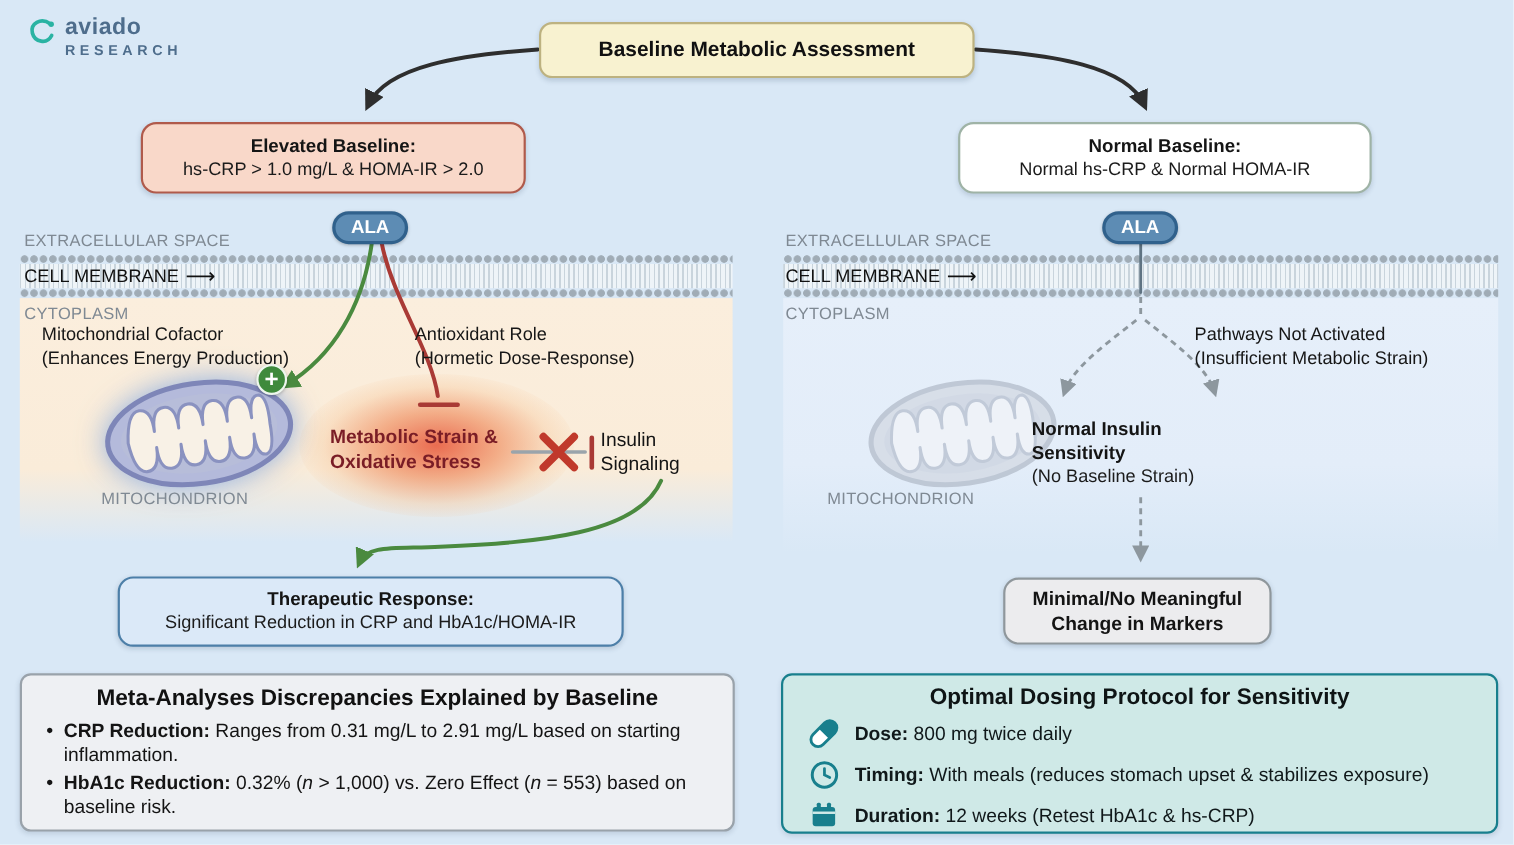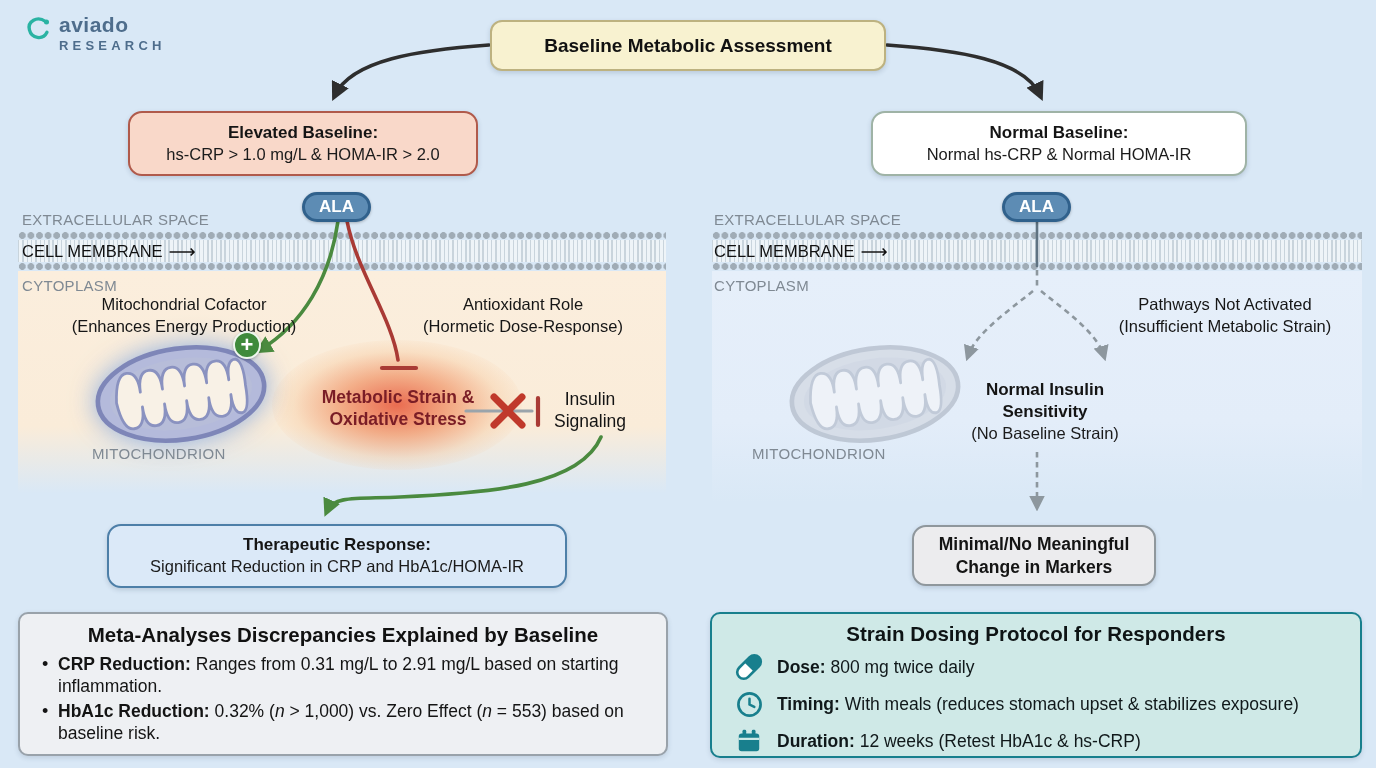--- a/index.html
+++ b/index.html
@@ -1,21 +1,21 @@
 <!DOCTYPE html>
 <html><head>
 <meta charset="utf-8">
 <style>
   * { margin:0; padding:0; box-sizing:border-box; }
   html,body { width:100%; height:100%; }
   body { font-family:"Liberation Sans", sans-serif; }
   #stage { position:relative; width:1376px; height:768px; background:#d9e8f6; overflow:hidden; }
 
   .abs { position:absolute; }
-  .centered { text-align:center; }
+  .centered { }
 
   
   .logo { left:24px; top:14px; display:flex; align-items:flex-start; gap:5px; }
   .logo-text .brand { font-size:21px; font-weight:700; color:#4e6d8c; letter-spacing:.5px; line-height:1; }
   .logo-text .sub { font-size:13px; font-weight:700; color:#4e6d8c; letter-spacing:4.2px; margin-top:3px; }
 
   
   .node { border-radius:14px; box-shadow:0 2px 5px rgba(40,60,90,.18); display:flex; flex-direction:column; justify-content:center; text-align:center; }
   .node .l1 { font-weight:700; font-size:17px; color:#151515; line-height:1.3; }
   .node .l2 { font-size:16.5px; color:#1b1b1b; line-height:1.3; }
@@ -237,21 +237,21 @@
     <div class="l2b">Change in Markers</div>
   </div>
 
   <div class="abs panel meta-panel">
     <div class="ptitle">Meta-Analyses Discrepancies Explained by Baseline</div>
     <div class="bullet"><span style="font-weight: 700;">CRP Reduction:</span><span> Ranges from 0.31 mg/L to 2.91 mg/L based on starting inflammation.</span></div>
     <div class="bullet"><span style="font-weight: 700;">HbA1c Reduction:</span><span> 0.32% (</span><span style="font-style: italic;">n</span><span> &gt; 1,000) vs. Zero Effect (</span><span style="font-style: italic;">n</span><span> = 553) based on baseline risk.</span></div>
   </div>
 
   <div class="abs panel dose-panel">
-    <div class="ptitle">Strain Dosing Protocol for Responders</div>
+    <div class="ptitle">Optimal Dosing Protocol for Sensitivity</div>
 
     <div class="dose-row">
       <span class="ic">
         <svg width="30" height="30" viewBox="0 0 30 30">
           <g transform="rotate(-45 15 15)">
             <rect x="1" y="8.5" width="28" height="13" rx="6.5" fill="#ffffff" stroke="#187f8d" stroke-width="2.6"></rect>
             <path d="M15,8.5 h7.5 a6.5,6.5 0 0 1 0,13 h-7.5 z" fill="#187f8d"></path>
           </g>
         </svg>
       </span>

